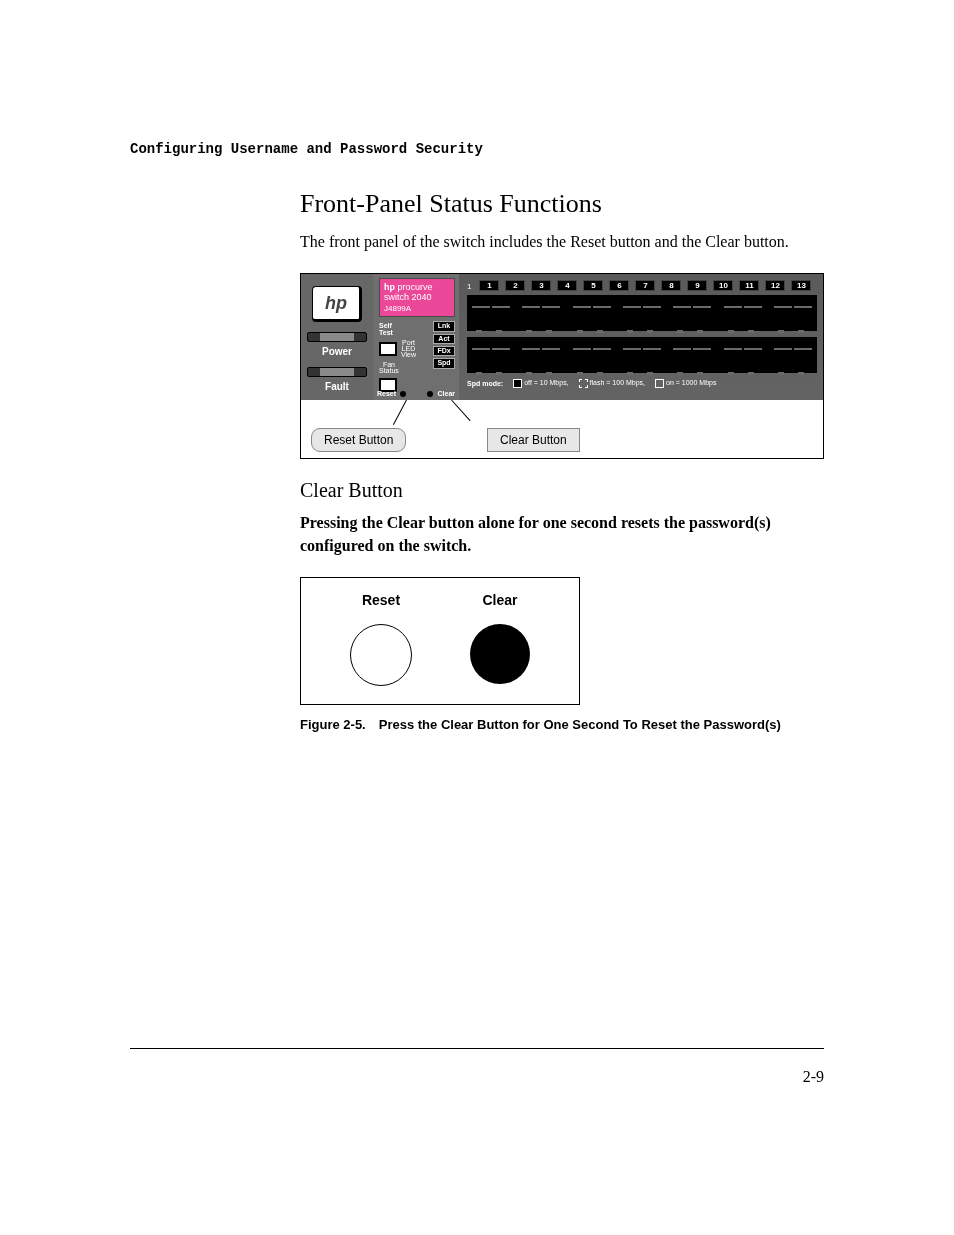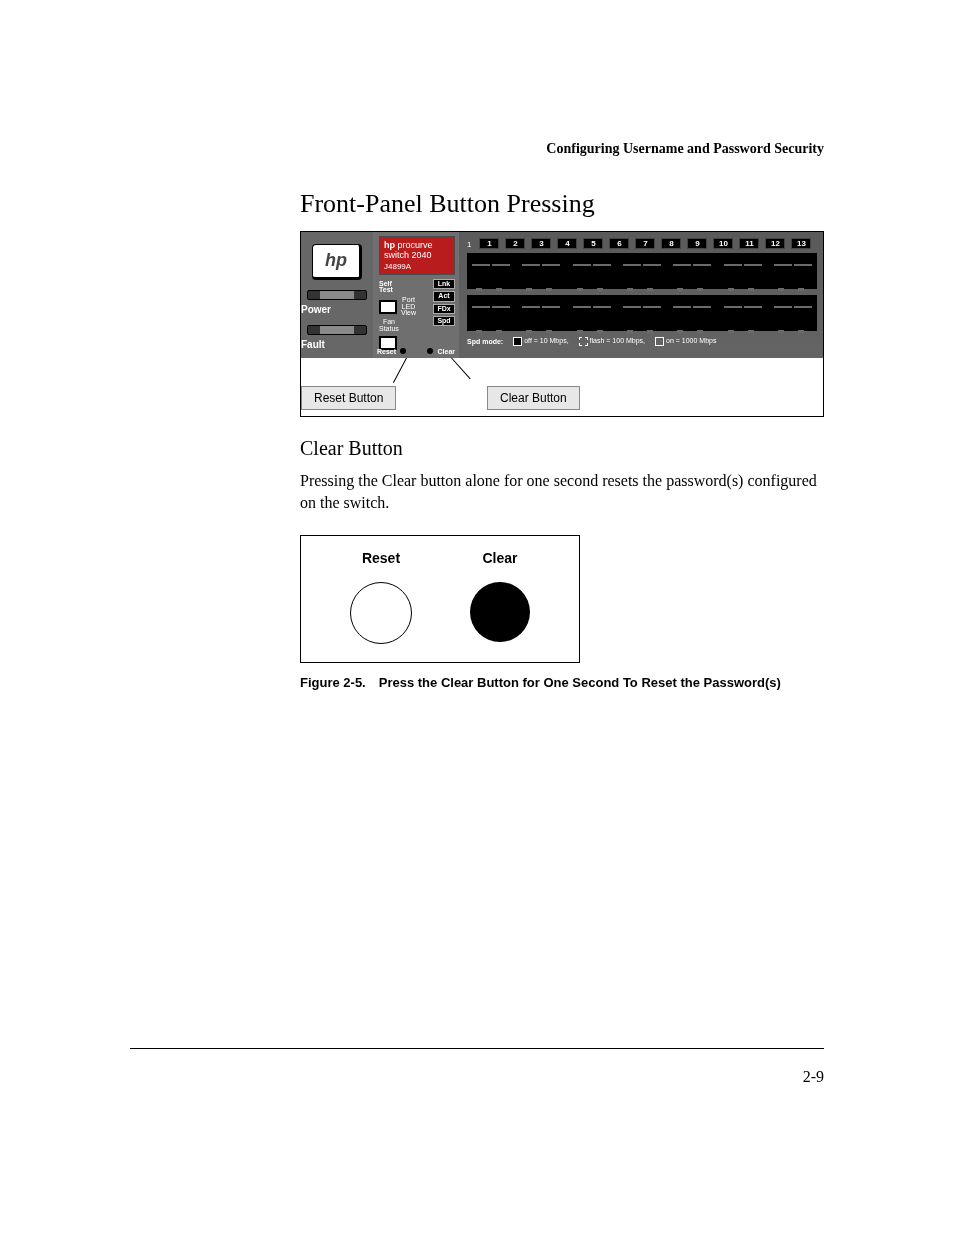--- a/index.html
+++ b/index.html
@@ -13,22 +13,21 @@
     position: relative;
   }
   .page {
     position: relative;
     width: 954px;
     height: 1235px;
     box-sizing: border-box;
     padding: 140px 130px 0 130px;
   }
   .header-block {
-    text-align: right;
-    font-family: Liberation Serif, serif;
+    font-family: Liberation Mono, monospace;
     font-size: 14px;
     line-height: 1.35;
     margin-bottom: 30px;
   }
   .header-title { font-weight: bold; }
   .content {
     margin-left: 170px;
   }
   .h2 {
     font-family: "Times New Roman", Times, serif;
@@ -94,34 +93,35 @@
     margin: 10px 6px 4px 6px;
     background: linear-gradient(to right,#333 0 20%, #8a8a8a 20% 80%, #333 80%);
     border: 1px solid #000;
     border-radius: 2px;
   }
   .bar-label {
     font-family: Arial, sans-serif;
     font-size: 10px;
     font-weight: bold;
     color: #fff;
+    text-align: center;
     margin-top: 2px;
   }
   .switch-mid {
     width: 86px;
     background: #6f6f6f;
     font-family: Arial, sans-serif;
     color: #fff;
     font-size: 9px;
     padding: 4px 4px 4px 6px;
     box-sizing: border-box;
     position: relative;
   }
   .mid-title-box {
-    background: #b91c1c;
+    background: #ec4899;
     border: 1px solid #4b4b4b;
     padding: 3px 4px;
     margin-bottom: 4px;
   }
   .mid-title-box .l1 { font-size: 9px; }
   .mid-title-box .l1 b { font-weight: bold; }
   .mid-title-box .l2 { font-size: 9px; }
   .mid-title-box .l3 { font-size: 8px; margin-top: 2px; }
   .mid-self {
     font-size: 7px; font-weight: bold; line-height: 0.9;
@@ -217,21 +217,21 @@
   }
   .callout-box {
     position:absolute;
     bottom:6px;
     border:1px solid #888;
     background:#e7e7e7;
     font-family: Arial, sans-serif;
     font-size:12px;
     padding:4px 12px;
   }
-  .callout-reset { left:0; }
+  .callout-reset { left:10px;border-radius:9px; }
   .callout-clear { left:186px; }
   .callout-line {
     position:absolute; background:#000;
   }
   
   .fig25-box {
     border:1px solid #000;
     width:280px;
     padding:14px 20px 18px 20px;
     box-sizing:border-box;
@@ -270,21 +270,22 @@
 </style>
 </head>
 <body>
 
 <div class="page">
   <div class="header-block">
     <div class="header-title">Configuring Username and Password Security</div>
   </div>
 
   <div class="content">
-    <div class="h2">Front-Panel Button Pressing</div>
+    <div class="h2">Front-Panel Status Functions</div>
+    <p class="body-text">The front panel of the switch includes the Reset button and the Clear button.</p>
 
     <div class="switch-wrap">
       <div class="switch-body">
 
         <div class="switch-left">
           <div class="hp-logo">
               <span>hp</span>
             </div>
           <div class="bar"></div>
           <div class="bar-label">Power</div>
@@ -421,21 +422,21 @@
 
         <div class="callout-line" style="left:105px; top:0; width:1px; height:28px; transform:rotate(28deg); transform-origin:top;"></div>
         <div class="callout-line" style="left:150px; top:0; width:1px; height:28px; transform:rotate(-42deg); transform-origin:top;"></div>
         <div class="callout-box callout-reset">Reset Button</div>
         <div class="callout-box callout-clear">Clear Button</div>
       </div>
     </div>
 
 
     <div class="sub-h">Clear Button</div>
-    <p class="body-text" style="max-width:520px;">Pressing the Clear button alone for one second resets the password(s) configured on the switch.</p>
+    <p class="body-text" style="max-width:520px;font-weight:bold;">Pressing the Clear button alone for one second resets the password(s) configured on the switch.</p>
 
     <div class="fig25-box">
       <div class="fig25-col">
         <div class="fig25-label">Reset</div>
         <div class="circle-open"></div>
       </div>
       <div class="fig25-col">
         <div class="fig25-label">Clear</div>
         <div class="circle-fill"></div>
       </div>

